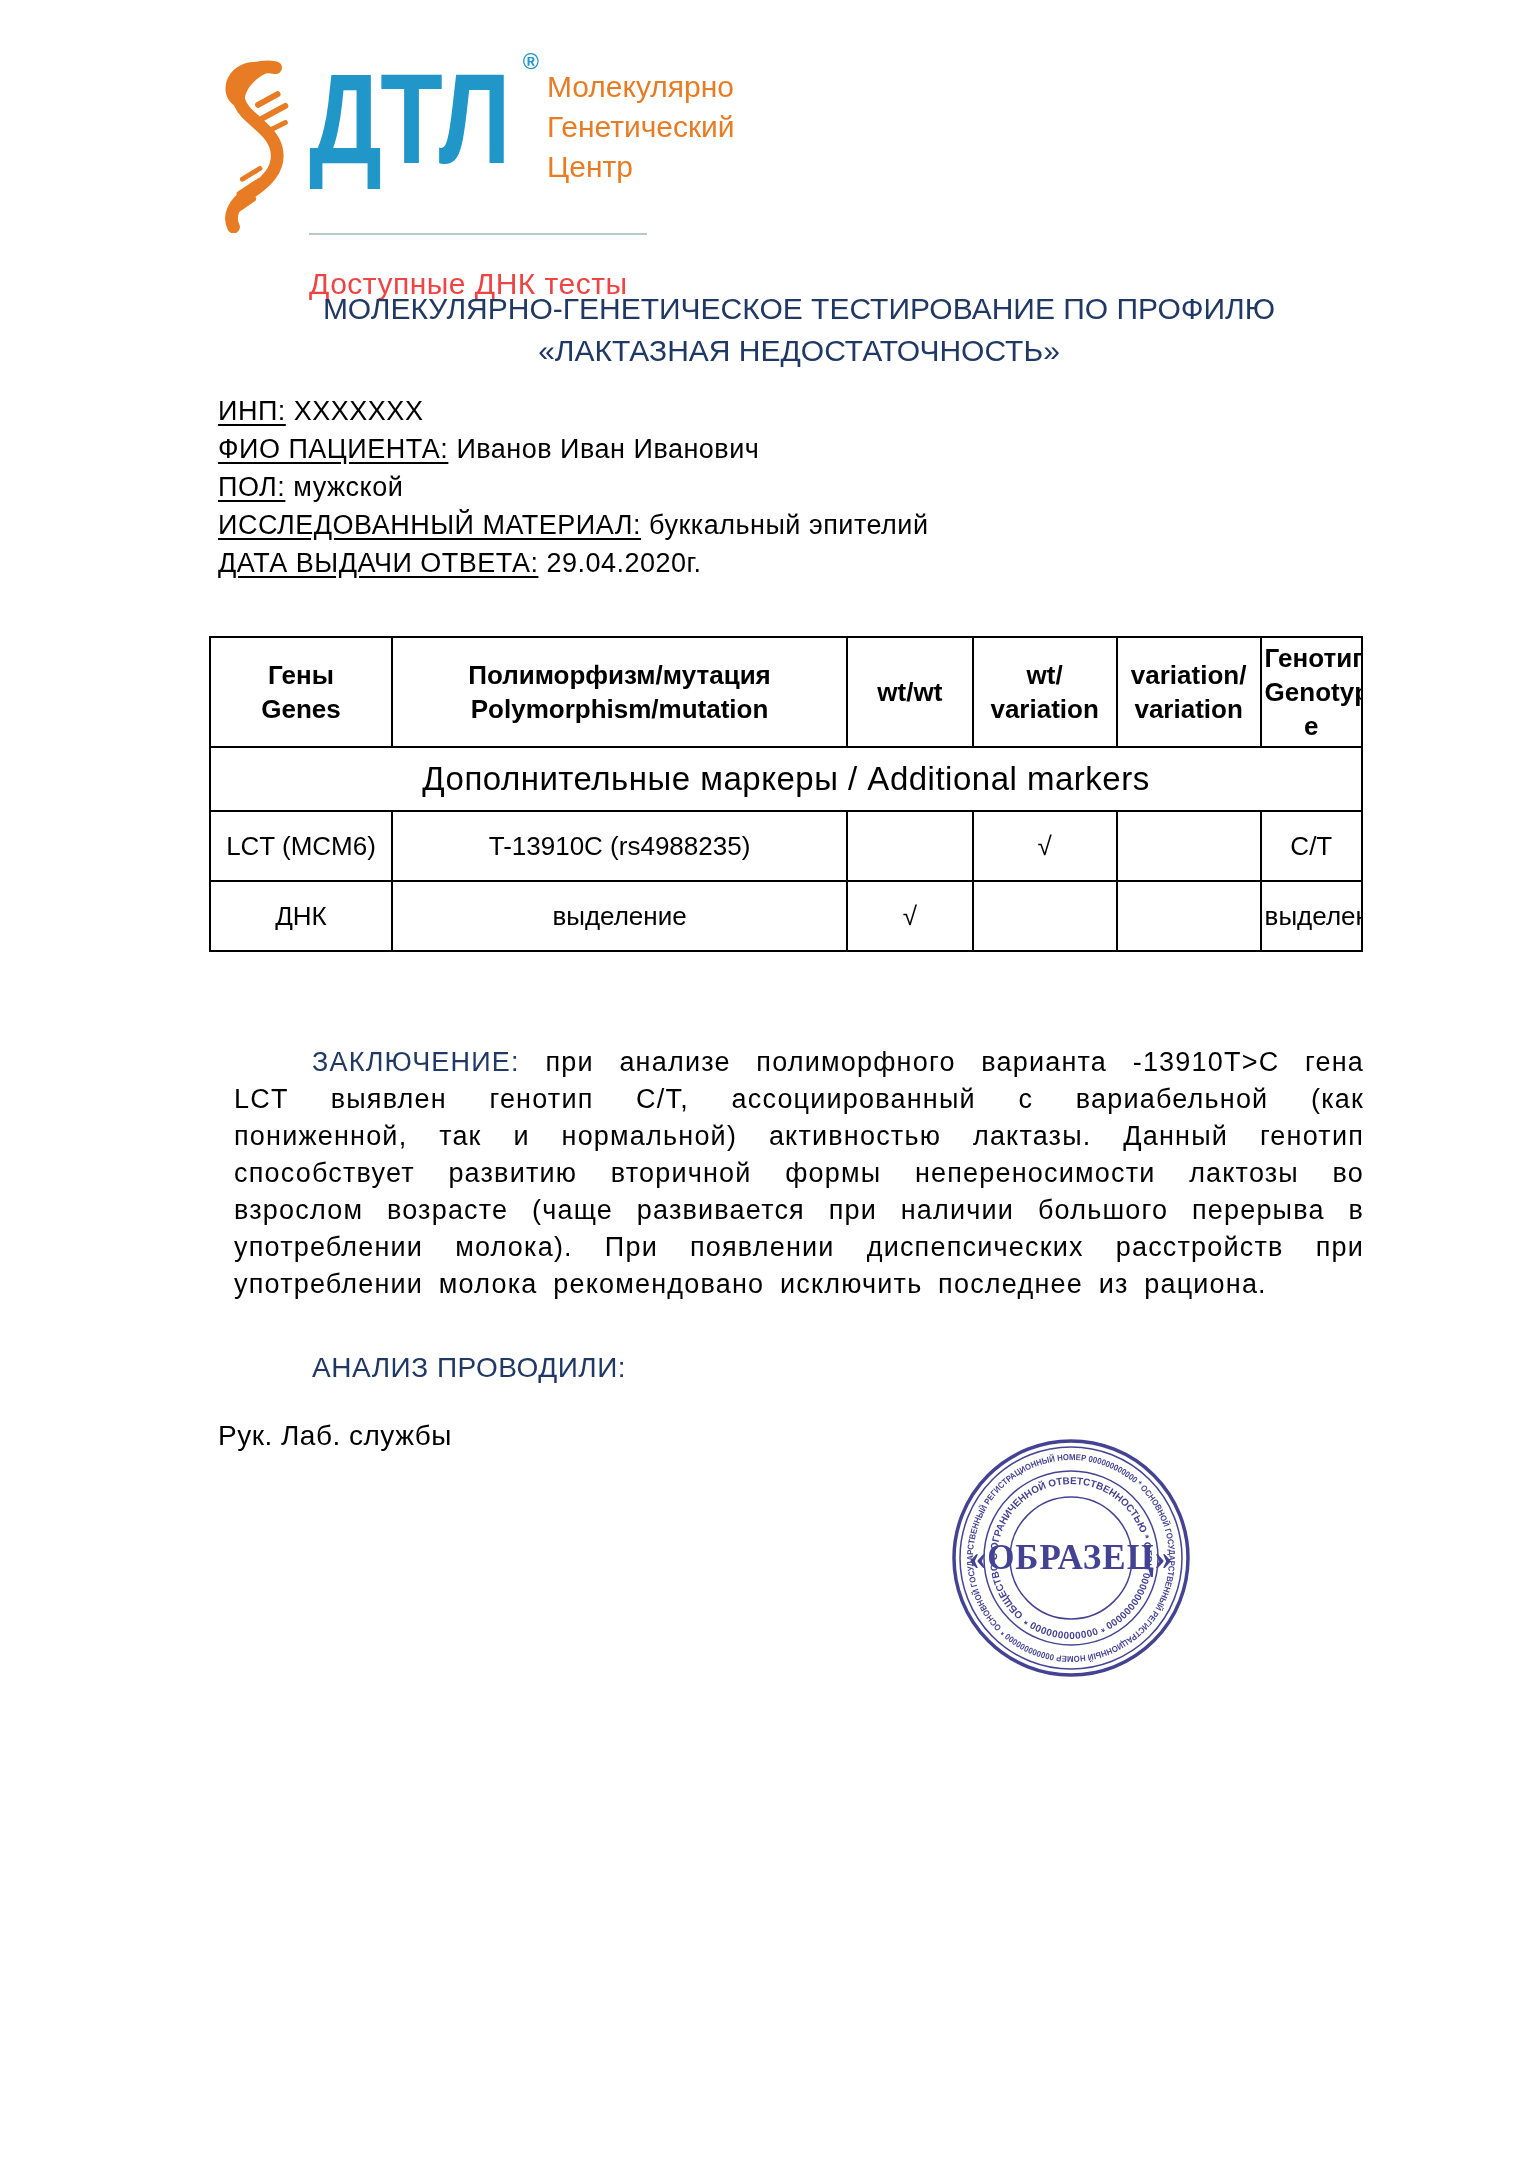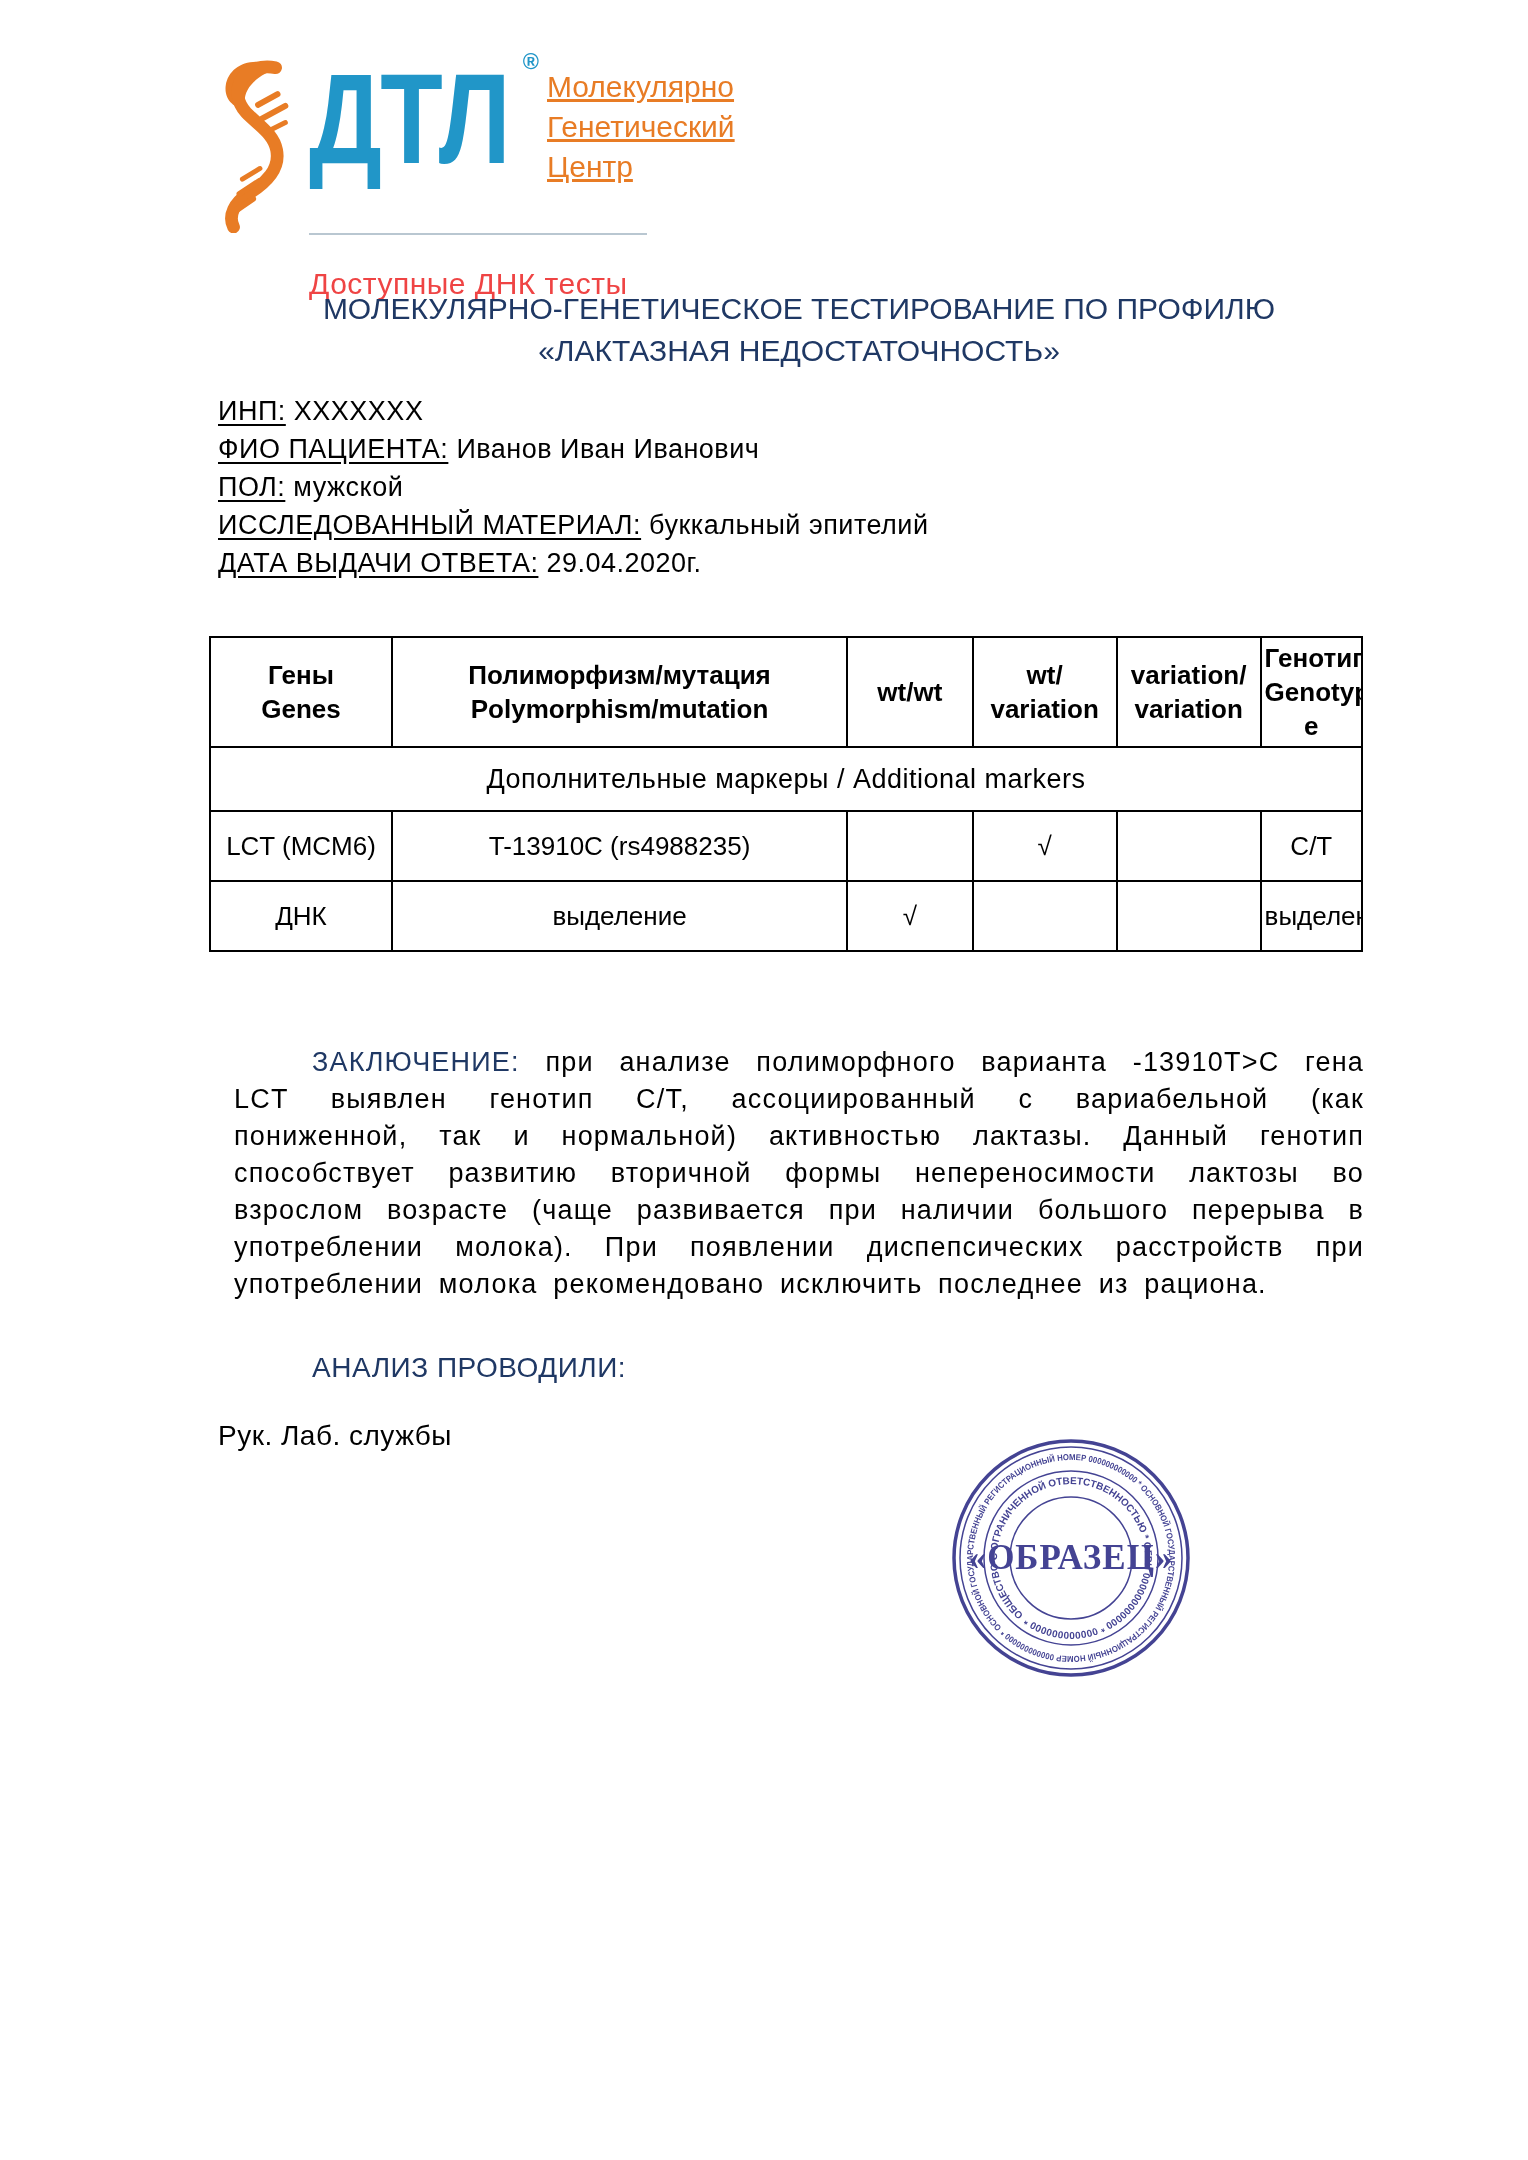--- a/index.html
+++ b/index.html
@@ -17,21 +17,21 @@
   .logo-col{display:flex;flex-direction:column;gap:28px;}
   .logo-toprow{display:flex;align-items:flex-start;}
   .dtl-wrap{position:relative;width:212px;height:138px;}
   .dtl{
     font-size:128px;font-weight:bold;line-height:128px;
     color:#2196c8;letter-spacing:-2px;
     display:inline-block;transform:scaleX(0.80);transform-origin:left top;
     white-space:nowrap;
   }
   .regmark{position:absolute;top:-6px;right:-18px;font-size:22px;color:#2196c8;font-weight:bold;}
-  .org-lines{margin-left:26px;padding-top:12px;color:#e87c25;font-size:30px;line-height:40px;white-space:nowrap;text-decoration:underline;}
+  .org-lines{margin-left:26px;padding-top:12px;color:#e87c25;font-size:30px;line-height:40px;white-space:nowrap;}
   .tag-sep{width:338px;border-top:2px solid #b9c7d1;margin-top:12px;}
   .tagline{color:#ef4444;font-size:30px;margin-top:4px;letter-spacing:0.5px;}
   
   .doc-title{
     position:absolute;top:288px;left:218px;width:1162px;
     text-align:center;color:#1f3864;font-size:30px;line-height:42px;
     letter-spacing:0px;font-weight:400;
   }
   
   .patient{position:absolute;top:392px;left:218px;font-size:27px;line-height:38px;letter-spacing:0.5px;}
@@ -41,21 +41,21 @@
     position:absolute;top:636px;left:209px;width:1154px;
     border-collapse:collapse;table-layout:fixed;
   }
   .results th,.results td{
     border:2px solid #000;text-align:center;vertical-align:middle;
     padding:2px 3px;overflow:hidden;
   }
   .results th{font-weight:bold;font-size:26px;line-height:34px;height:104px;}
   .results td{font-size:26px;}
   .hdr-line{display:block;}
-  .row-section td{height:58px;font-size:27px;letter-spacing:0.5px;margin-left:21px;}
+  .row-section td{height:58px;font-size:33px;letter-spacing:0.5px;margin-left:21px;}
   .row-data td{height:64px;}
   
   .conclusion{
     position:absolute;top:1028px;left:218px;width:1162px;
     font-size:27px;line-height:37px;text-align:justify;
     letter-spacing:1.2px;word-spacing:7px;
   }
   .conclusion p{margin:16px;text-indent:78px;}
   .concl-head{color:#1f3864;}
   

